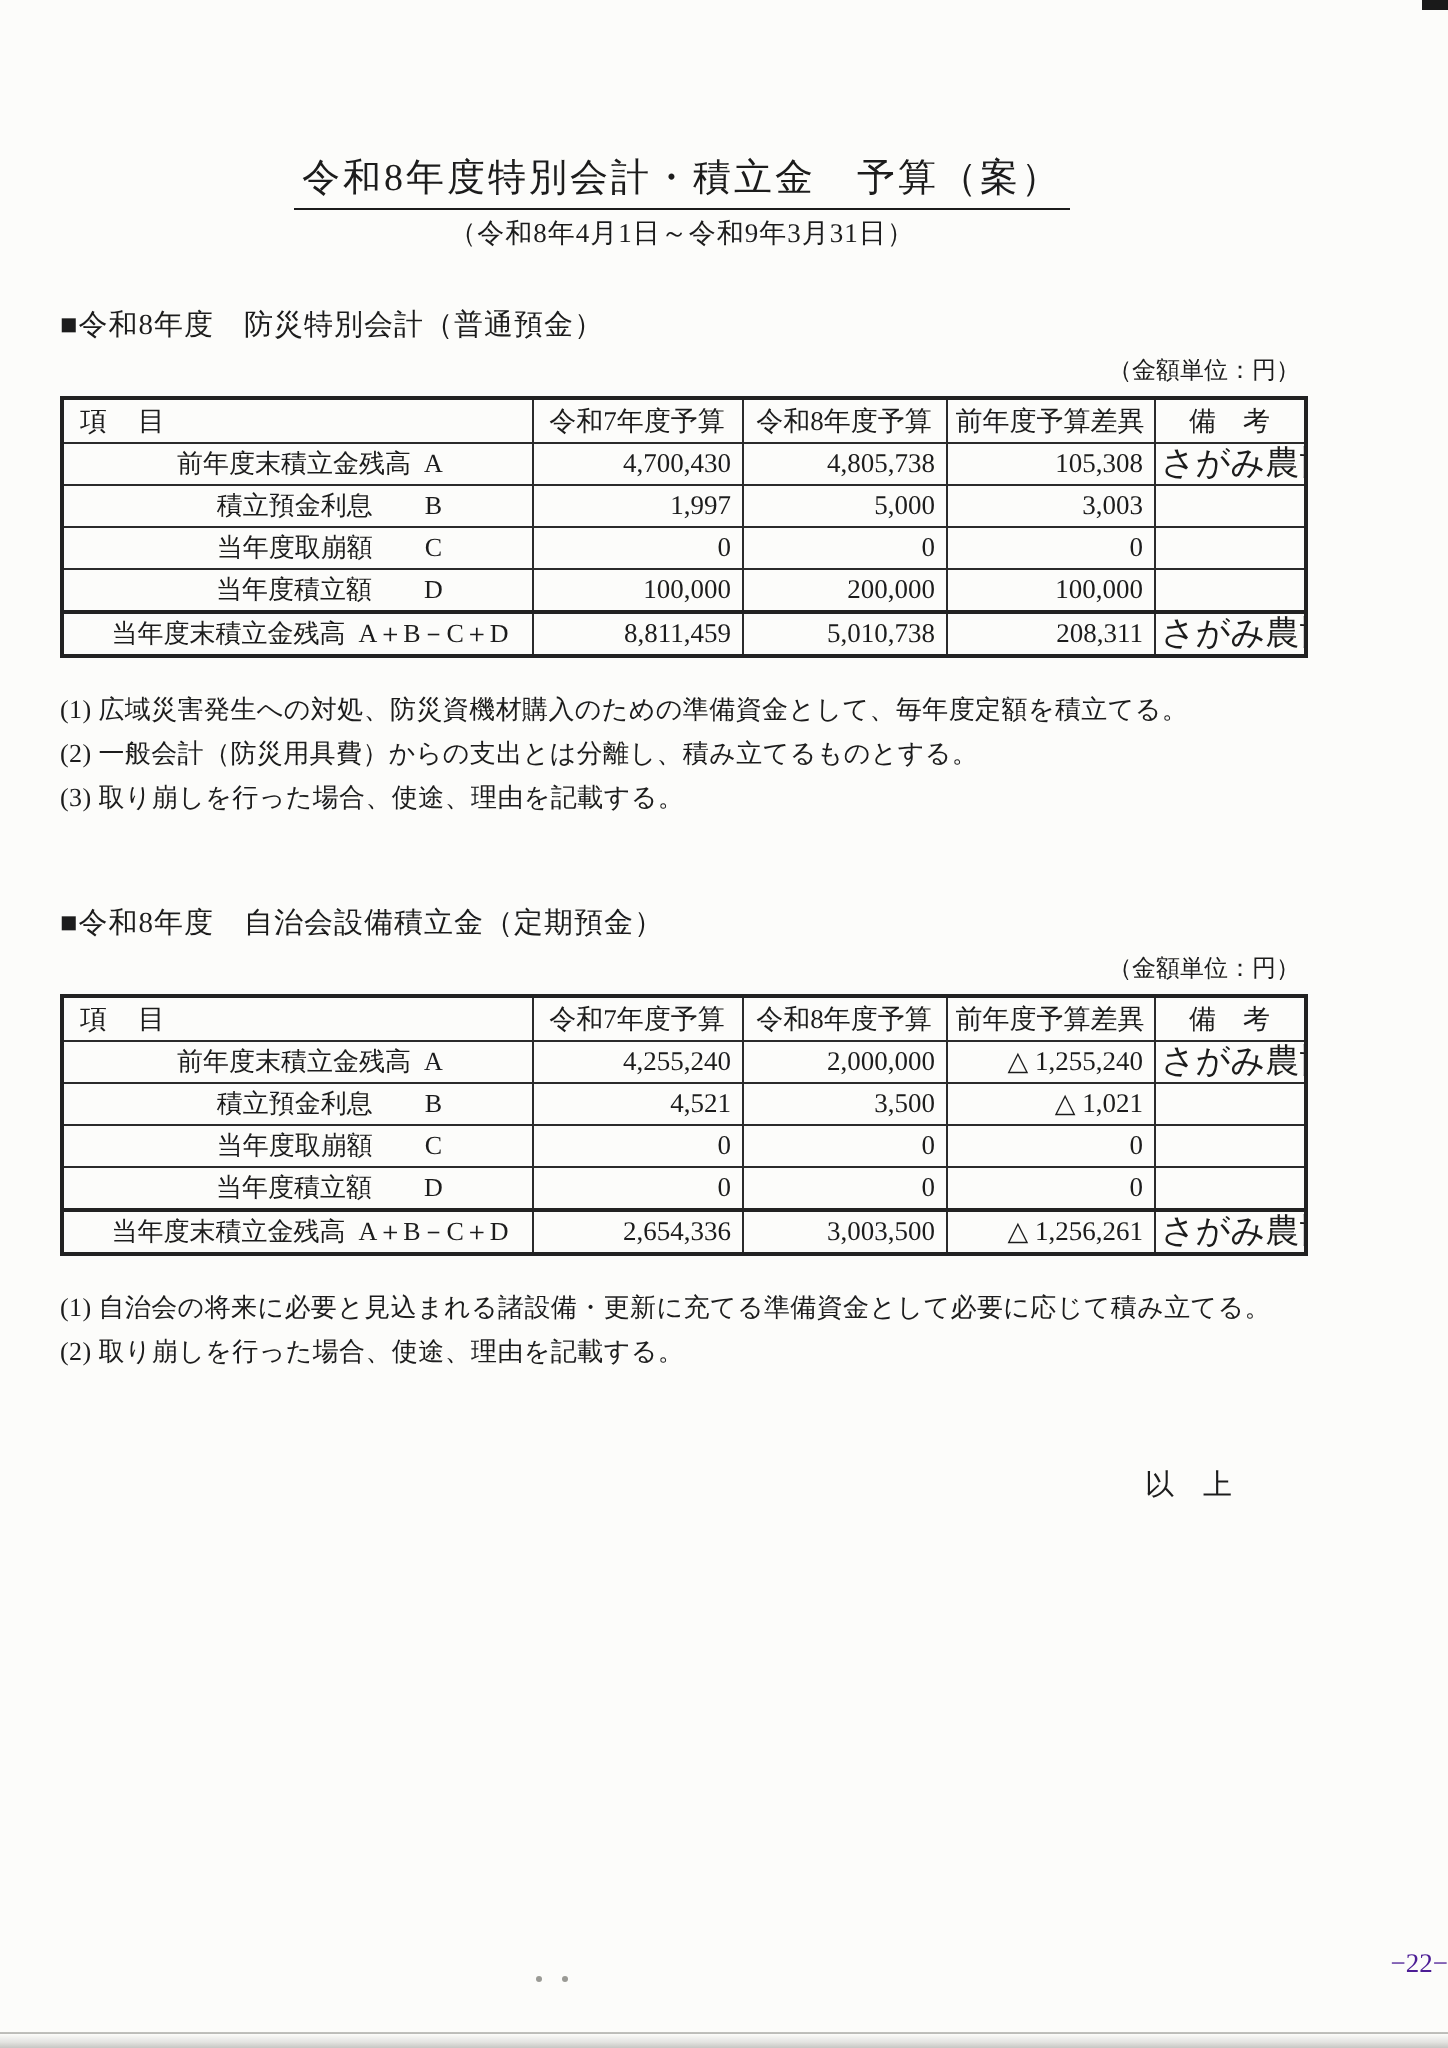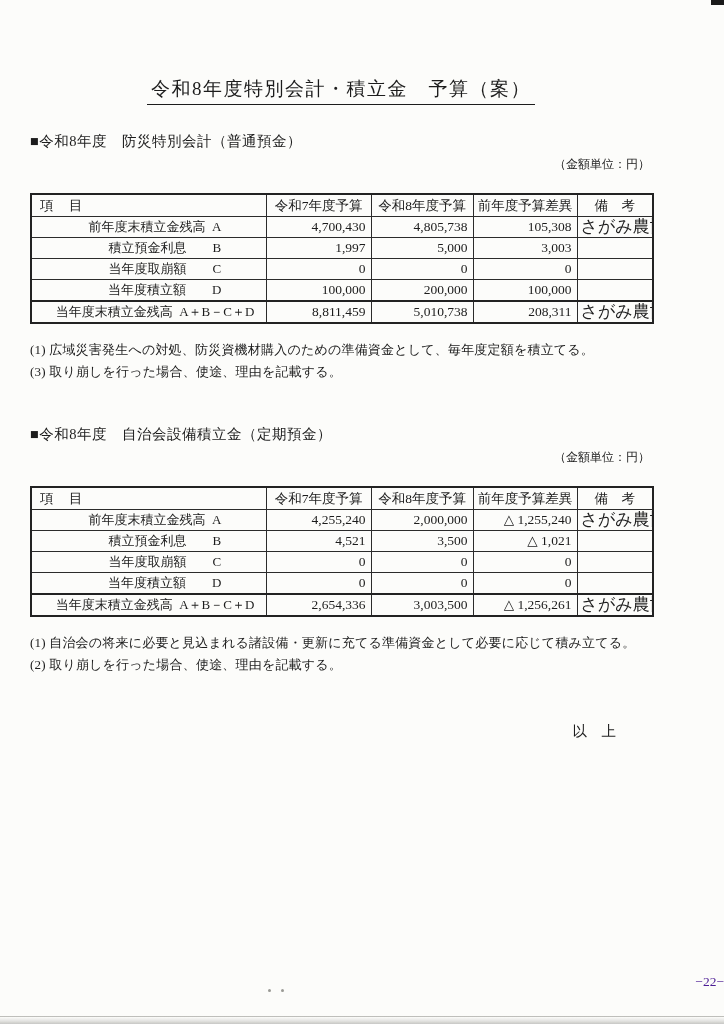--- a/index.html
+++ b/index.html
@@ -50,21 +50,21 @@
   .section-heading.second {
     margin-top: 44px;
   }
   .unit-label {
     margin-top: 5px;
     text-align: right;
     font-size: 12px;
     padding-right: 2px;
   }
   table.budget-table {
-    margin-top: 20px;
+    margin-top: 4px;
     width: 622px;
     border-collapse: collapse;
     table-layout: fixed;
     border: 2px solid #222;
   }
   .budget-table col.c-item { width: 235px; }
   .budget-table col.c-fy7  { width: 105px; }
   .budget-table col.c-fy8  { width: 102px; }
   .budget-table col.c-diff { width: 104px; }
   .budget-table col.c-rem  { width: 76px;  }
@@ -147,20 +147,21 @@
 
 <div class="page">
 
   <div class="corner-mark"></div>
 
   <div class="content">
 
     <div class="doc-title-wrap">
       <span class="doc-title">令和8年度特別会計・積立金　予算（案）</span>
     </div>
+    <div class="doc-subtitle">（令和8年4月1日～令和9年3月31日）</div>
 
     <div class="section-heading">■令和8年度　防災特別会計（普通預金）</div>
     <div class="unit-label">（金額単位：円）</div>
 
     <table class="budget-table">
       <colgroup>
           <col class="c-item">
           <col class="c-fy7">
           <col class="c-fy8">
           <col class="c-diff">
@@ -209,20 +210,21 @@
           <td class="num">8,811,459</td>
           <td class="num">5,010,738</td>
           <td class="num">208,311</td>
           <td class="td-rem">さがみ農協</td>
         </tr>
       </tbody>
     </table>
 
     <div class="notes">
       <p>(1) 広域災害発生への対処、防災資機材購入のための準備資金として、毎年度定額を積立てる。</p>
+      <p>(2) 一般会計（防災用具費）からの支出とは分離し、積み立てるものとする。</p>
       <p>(3) 取り崩しを行った場合、使途、理由を記載する。</p>
     </div>
 
     <div class="section-heading second">■令和8年度　自治会設備積立金（定期預金）</div>
     <div class="unit-label">（金額単位：円）</div>
 
     <table class="budget-table">
       <colgroup>
           <col class="c-item">
           <col class="c-fy7">

